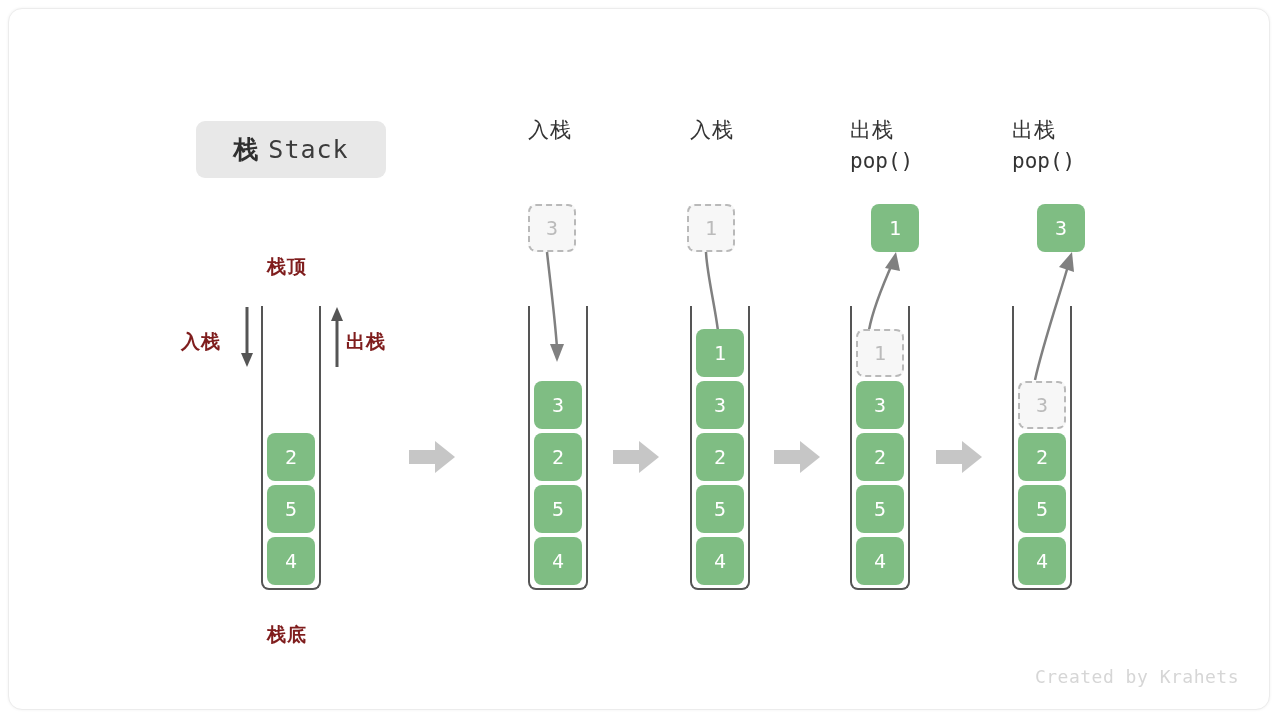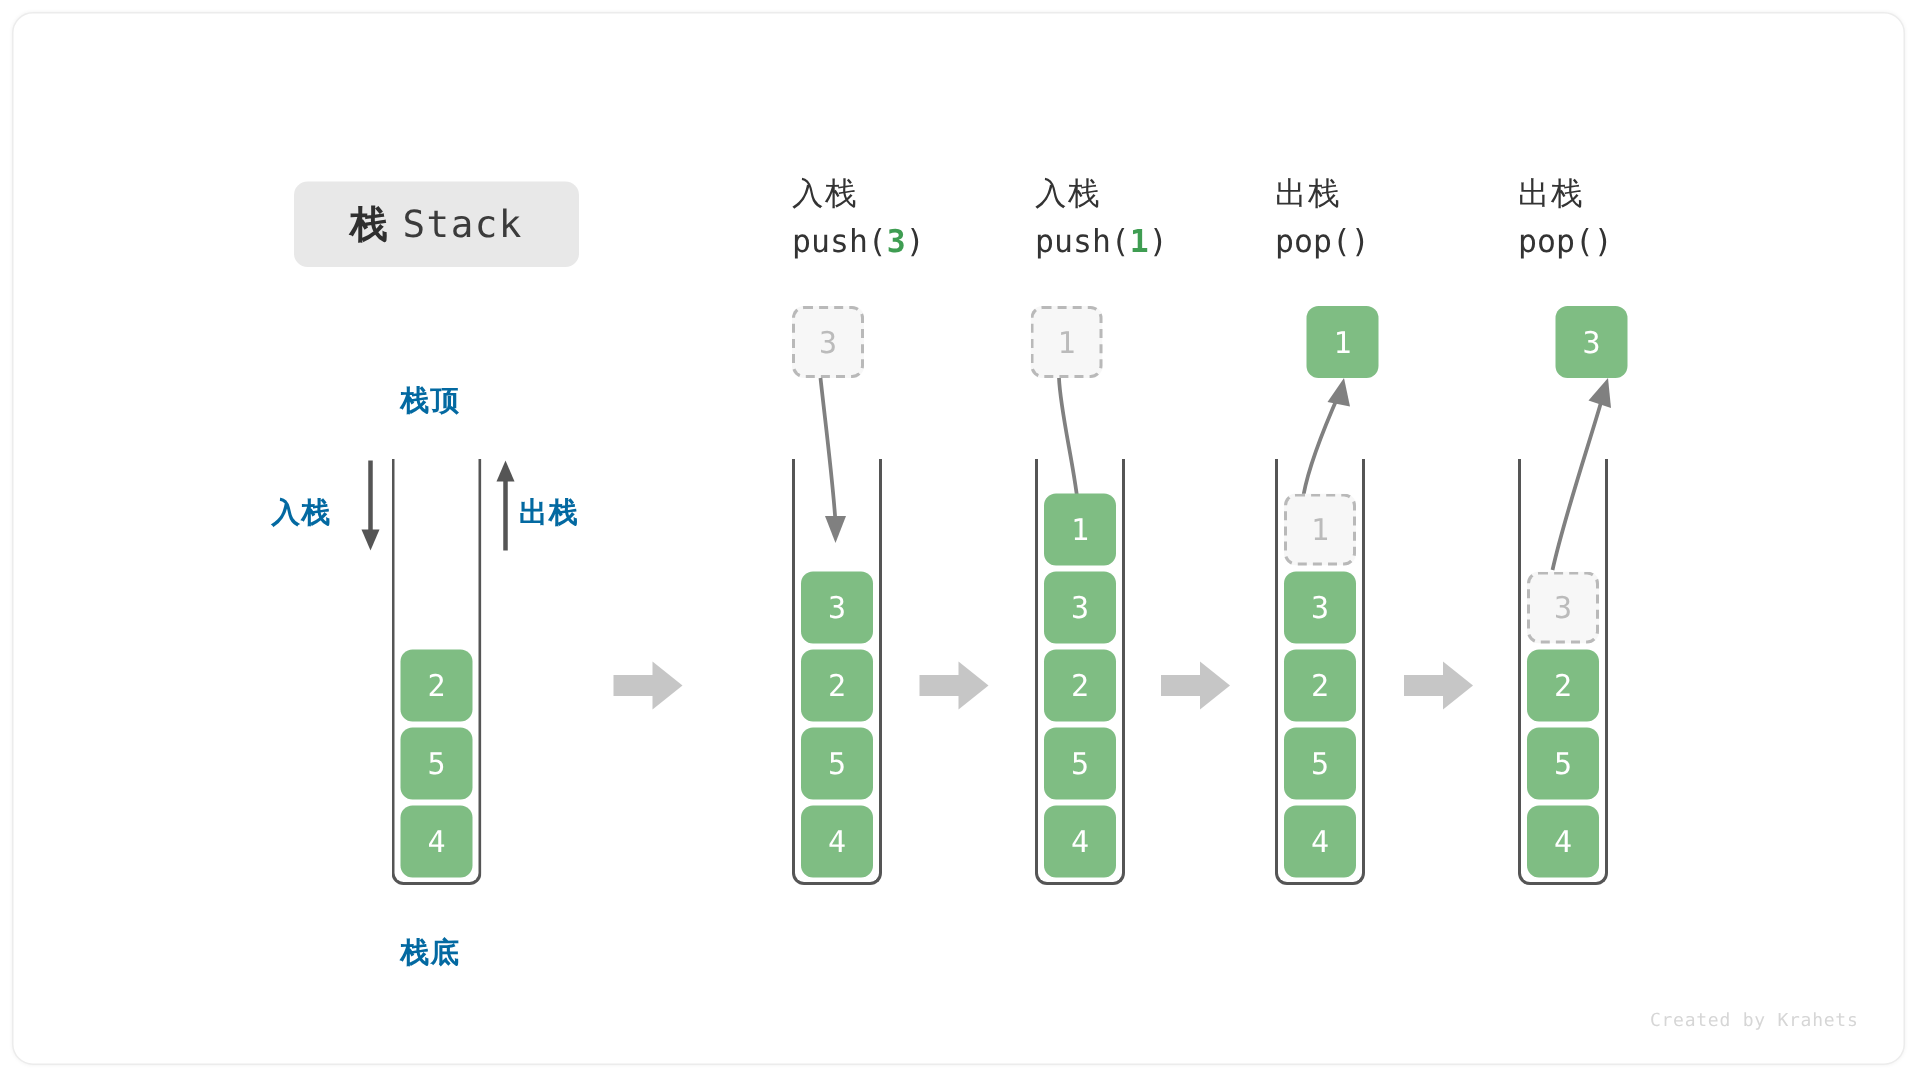--- a/index.html
+++ b/index.html
@@ -53,21 +53,21 @@
     color: #3b3b3b;
     margin-left: 9px;
     letter-spacing: 1px;
   }
 
   
   .cn-bold {
     font-family: "Liberation Sans", "DejaVu Sans", sans-serif;
     font-weight: bold;
     font-size: 19px;
-    color: #0369a1;
+    color: #7f1d1d;
     white-space: nowrap;
     letter-spacing: 1px;
   }
   .col-head {
     width: 170px;
   }
   .col-head .line1 {
     font-family: "Liberation Sans", "DejaVu Sans", sans-serif;
     font-size: 21px;
     color: #333333;
@@ -129,21 +129,21 @@
     justify-content: center;
     font-family: "DejaVu Sans Mono", "Liberation Mono", monospace;
     font-size: 20px;
   }
 
   
   #watermark {
     right: 30px;
     bottom: 22px;
     font-family: "DejaVu Sans Mono", "Liberation Mono", monospace;
-    font-size: 12px;
+    font-size: 18px;
     color: #d6d6d6;
     letter-spacing: 0.5px;
     margin-left: 25px;
   }
 
   svg { overflow: visible; }
 </style>
 </head>
 <body>
 
@@ -195,38 +195,36 @@
       </svg>
   </div>
   <div class="abs" style="left:927px; top:430px;">
     <svg width="48" height="36">
         <polygon points="0,11 26,11 26,2 46,18 26,34 26,25 0,25" fill="#c6c6c6"></polygon>
       </svg>
   </div>
 
   <div class="abs col-head" style="left:519px; top:106px;">
     <div class="line1">入栈</div>
-    <div class="line2"><span>push(</span><span class="arg">3</span><span>)</span></div>
   </div>
   <div class="abs cell ghost" style="left:519px; top:195px;">3</div>
   <svg class="abs" style="left:519px; top:243px;" width="70" height="120">
     <path d="M19,0 C22,28 27,66 29,96" stroke="#808080" stroke-width="2.5" fill="none"></path>
     <polygon points="29,110 22,92 36,92" fill="#808080"></polygon>
   </svg>
   <div class="abs stack-box" style="left:519px; top:297px;"></div>
   <div class="abs step-cells" style="left:519px; top:297px; width:60px; height:284px;">
       <div class="cell filled" style="top: 75px; left: 6px;">3</div>
       <div class="cell filled" style="top: 127px; left: 6px;">2</div>
       <div class="cell filled" style="top: 179px; left: 6px;">5</div>
       <div class="cell filled" style="top: 231px; left: 6px;">4</div>
     </div>
 
   <div class="abs col-head" style="left:681px; top:106px;">
     <div class="line1">入栈</div>
-    <div class="line2"><span>push(</span><span class="arg">1</span><span>)</span></div>
   </div>
   <div class="abs cell ghost" style="left:678px; top:195px;">1</div>
   <svg class="abs" style="left:678px; top:243px;" width="70" height="120">
     <path d="M19,0 C20,24 30,62 32,88" stroke="#808080" stroke-width="2.5" fill="none"></path>
     <polygon points="32,102 25,84 39,84" fill="#808080"></polygon>
   </svg>
   <div class="abs stack-box" style="left:681px; top:297px;"></div>
   <div class="abs step-cells" style="left:681px; top:297px; width:60px; height:284px;">
       <div class="cell filled" style="top: 23px; left: 6px;">1</div>
       <div class="cell filled" style="top: 75px; left: 6px;">3</div>

